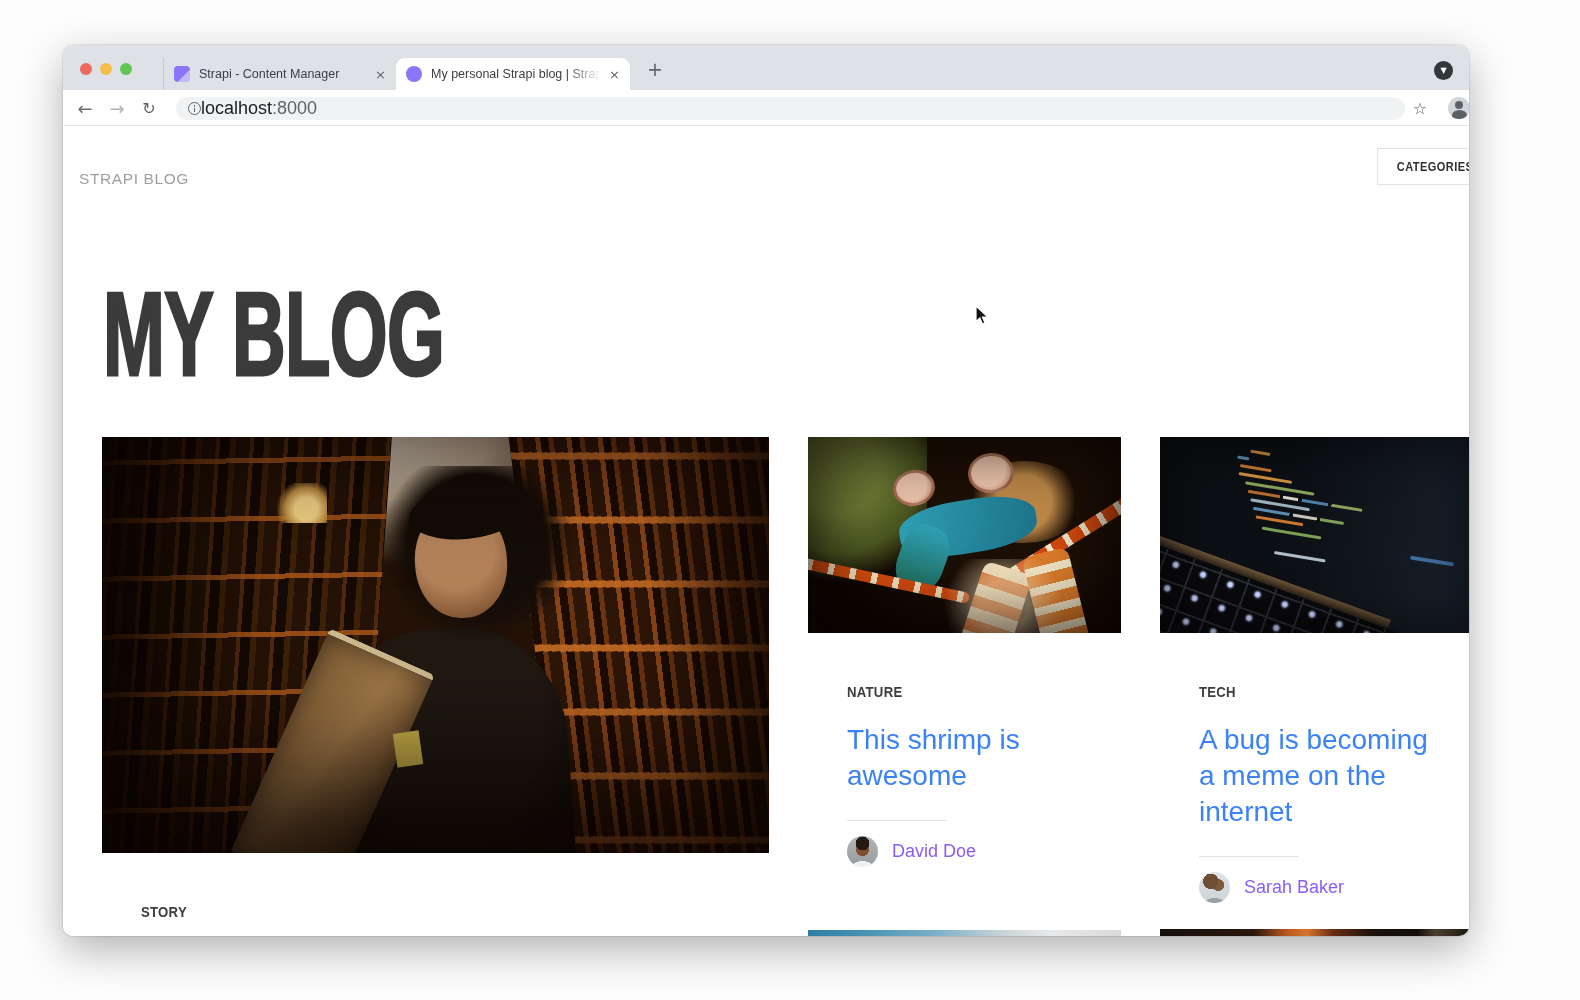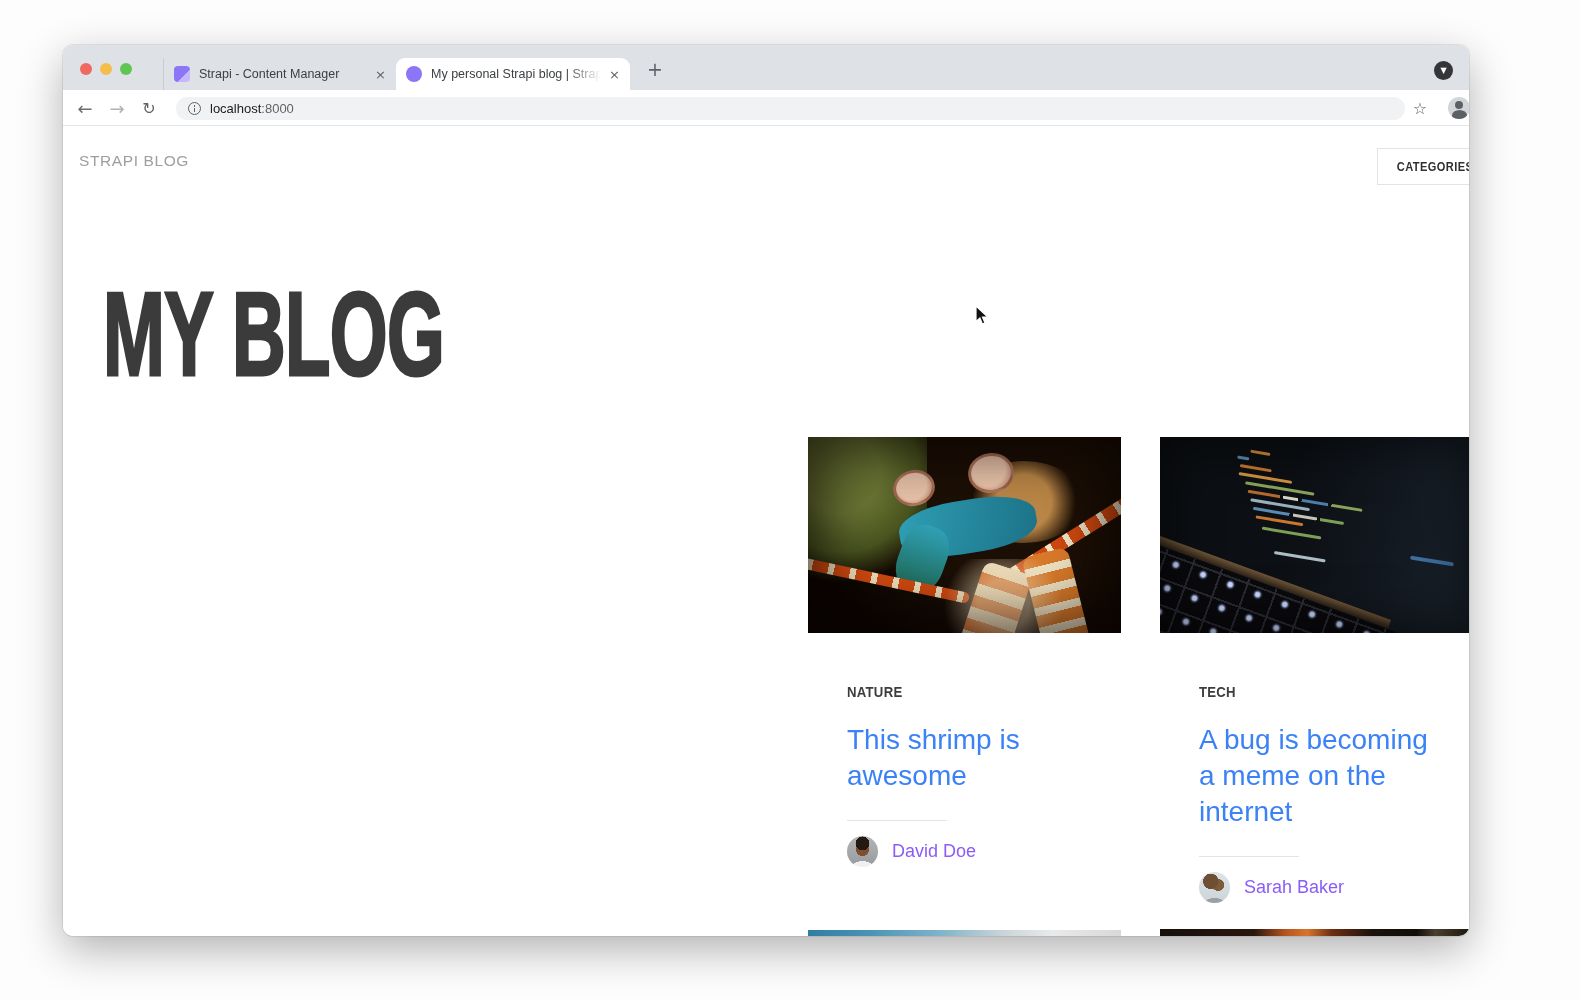--- a/index.html
+++ b/index.html
@@ -37,35 +37,35 @@
   .navico { position:absolute; top:0; height:36px; display:flex; align-items:center; justify-content:center;
             width:30px; font-family:"DejaVu Sans", sans-serif; font-size:18px; color:#74787d; }
   .navico.back { left:7px; color:#6b6f74; }
   .navico.fwd { left:39px; color:#aeb2b7; }
   .navico.reload { left:71px; font-size:16px; color:#5f6368; }
   .omnibox { position:absolute; left:113px; top:7px; width:1229px; height:23px; border-radius:12px;
              background:#f0f2f3; display:flex; align-items:center; padding:0 12px; }
   .info { width:13px; height:13px; border:1.5px solid #5f6368; border-radius:50%; position:relative; flex:0 0 13px; }
   .info::before { content:""; position:absolute; left:4.6px; top:2.2px; width:1.6px; height:1.6px; background:#5f6368; }
   .info::after { content:""; position:absolute; left:4.6px; top:5.2px; width:1.6px; height:4.2px; background:#5f6368; }
-  .url { margin-left:9px; font-size:13px; }
+  .url { font-size:18px; }
   .url .host { color:#202124; }
   .url .port { color:#5f6368; }
   .tbico { position:absolute; top:0; height:36px; width:28px; display:flex; align-items:center; justify-content:center;
            font-family:"DejaVu Sans", sans-serif; color:#5f6368; }
   .tbico.star { left:1343px; font-size:16px; }
   .tbico.menu { left:1415px; font-size:15px; letter-spacing:0; }
   .profile { position:absolute; left:1385px; top:7px; width:22px; height:22px; border-radius:50%;
              background:#d2d6da; overflow:hidden; }
   .profile::before { content:""; position:absolute; top:4px; left:7px; width:8px; height:8px; border-radius:50%; background:#5b6065; }
   .profile::after { content:""; position:absolute; top:13px; left:3.5px; width:15px; height:11px; border-radius:50% 50% 0 0; background:#5b6065; }
 
   
   .content { position:relative; height:810px; background:#fff; overflow:hidden; }
-  .site-name { position:absolute; left:16px; top:26px; font-size:15.5px; letter-spacing:.6px; color:#9e9e9e; }
+  .site-name { position:absolute; left:16px; top:44px; font-size:15.5px; letter-spacing:.6px; color:#9e9e9e; }
   .cat-btn { position:absolute; left:1314px; top:22px; width:115px; height:37px; background:#fff;
              border:1px solid #e3e3e3; display:flex; align-items:center; justify-content:center; cursor:pointer; }
   .cat-btn .btn-label { display:inline-block; transform:scaleX(.85); font-weight:700; font-size:13px;
                         letter-spacing:.5px; color:#2f2f2f; }
   .heading { position:absolute; left:40px; top:149px; font-size:118px; line-height:1; font-weight:700;
              color:#3b3b3b; letter-spacing:-1px; transform:scaleX(.63); transform-origin:0 0;
              -webkit-text-stroke:3px #3b3b3b; white-space:nowrap; }
 
   .col { position:absolute; top:311px; }
   .col.story { left:39px; width:667px; }
@@ -232,20 +232,36 @@
       <span class="tbico menu">⋮</span>
     </div>
 
     <div class="content">
       <span class="site-name">STRAPI BLOG</span>
       <div class="cat-btn">
         <span class="btn-label">CATEGORIES</span>
       </div>
       <h1 class="heading">MY BLOG</h1>
 
+      <div class="col story">
+        <div class="card-img img-library">
+          <div class="lib-glow"></div>
+          <div class="lib-left"></div>
+          <div class="lib-right"></div>
+          <div class="lib-lamp"></div>
+          <div class="lib-torso"></div>
+          <div class="lib-hair"></div>
+          <div class="lib-face"></div>
+          <div class="lib-fringe"></div>
+          <div class="lib-book"></div>
+          <div class="lib-badge"></div>
+          <div class="lib-vig"></div>
+        </div>
+        <span class="cat-label">STORY</span>
+      </div>
 
       <div class="col nature">
         <div class="card-img img-shrimp">
           <div class="sh-rock"></div>
           <div class="sh-shell"></div>
           <div class="sh-teal"></div>
           <div class="sh-tealarm"></div>
           <div class="sh-eye sh-eyeL"></div>
           <div class="sh-eye sh-eyeR"></div>
           <div class="sh-antL"></div>

